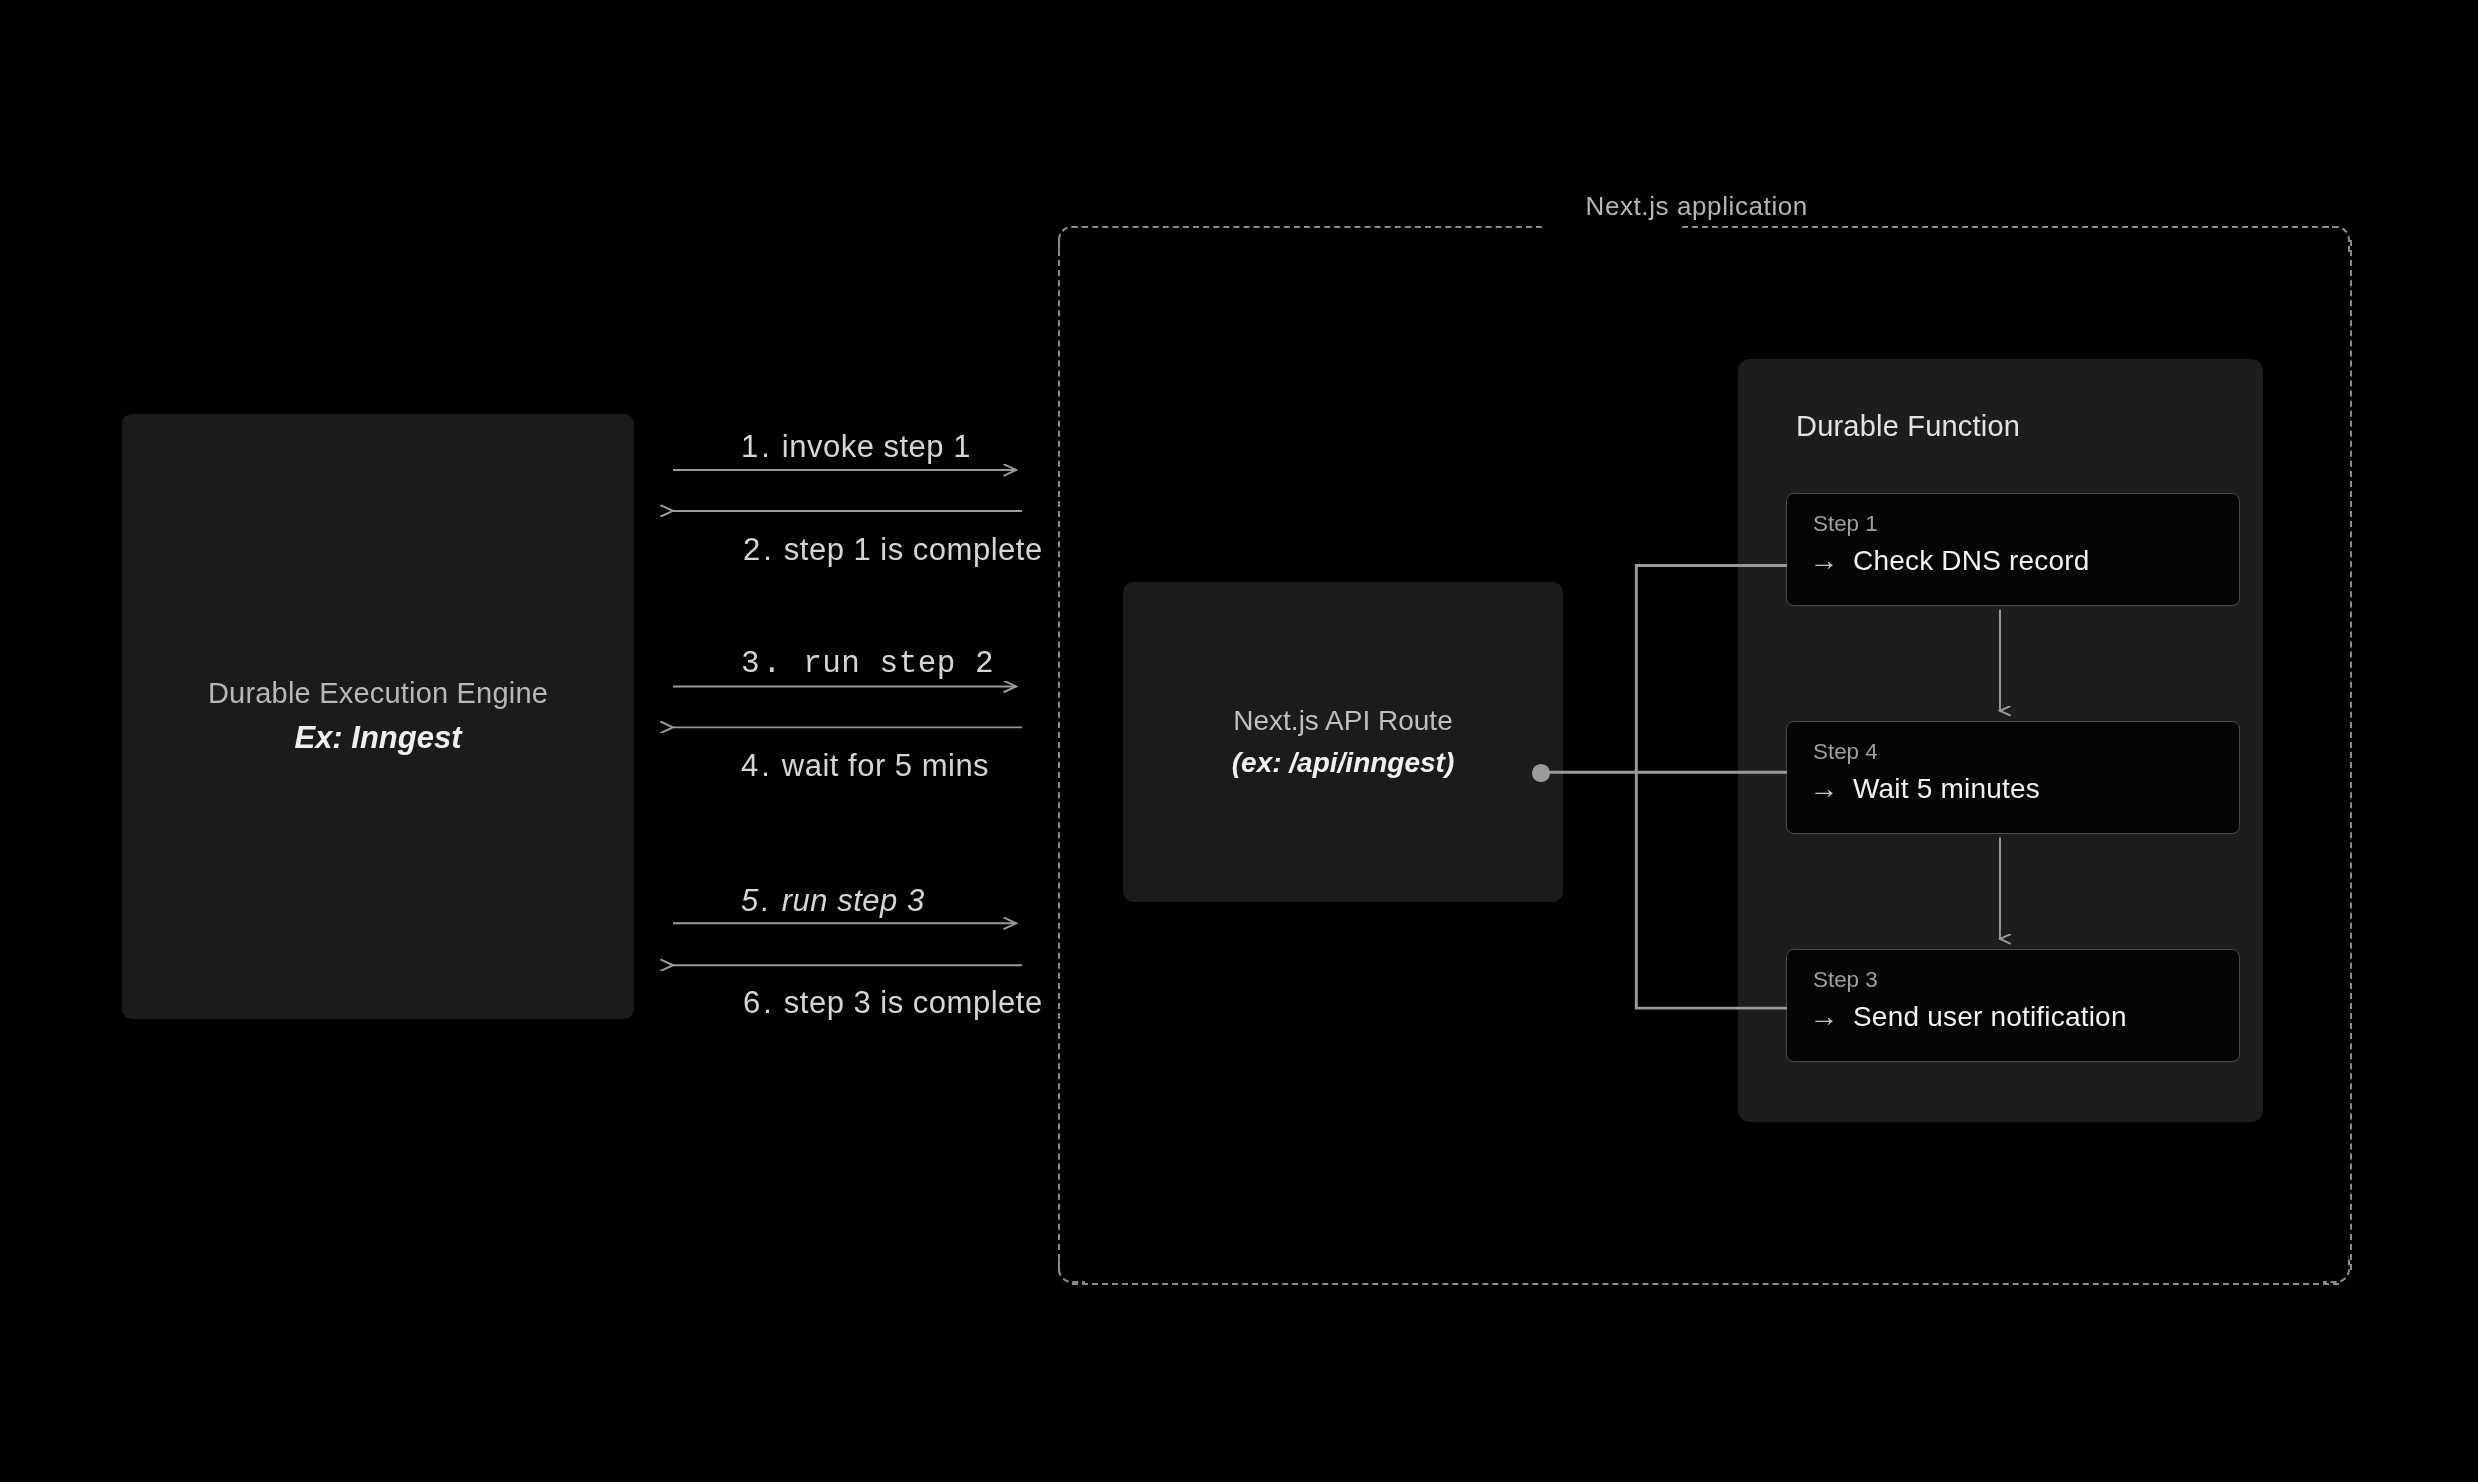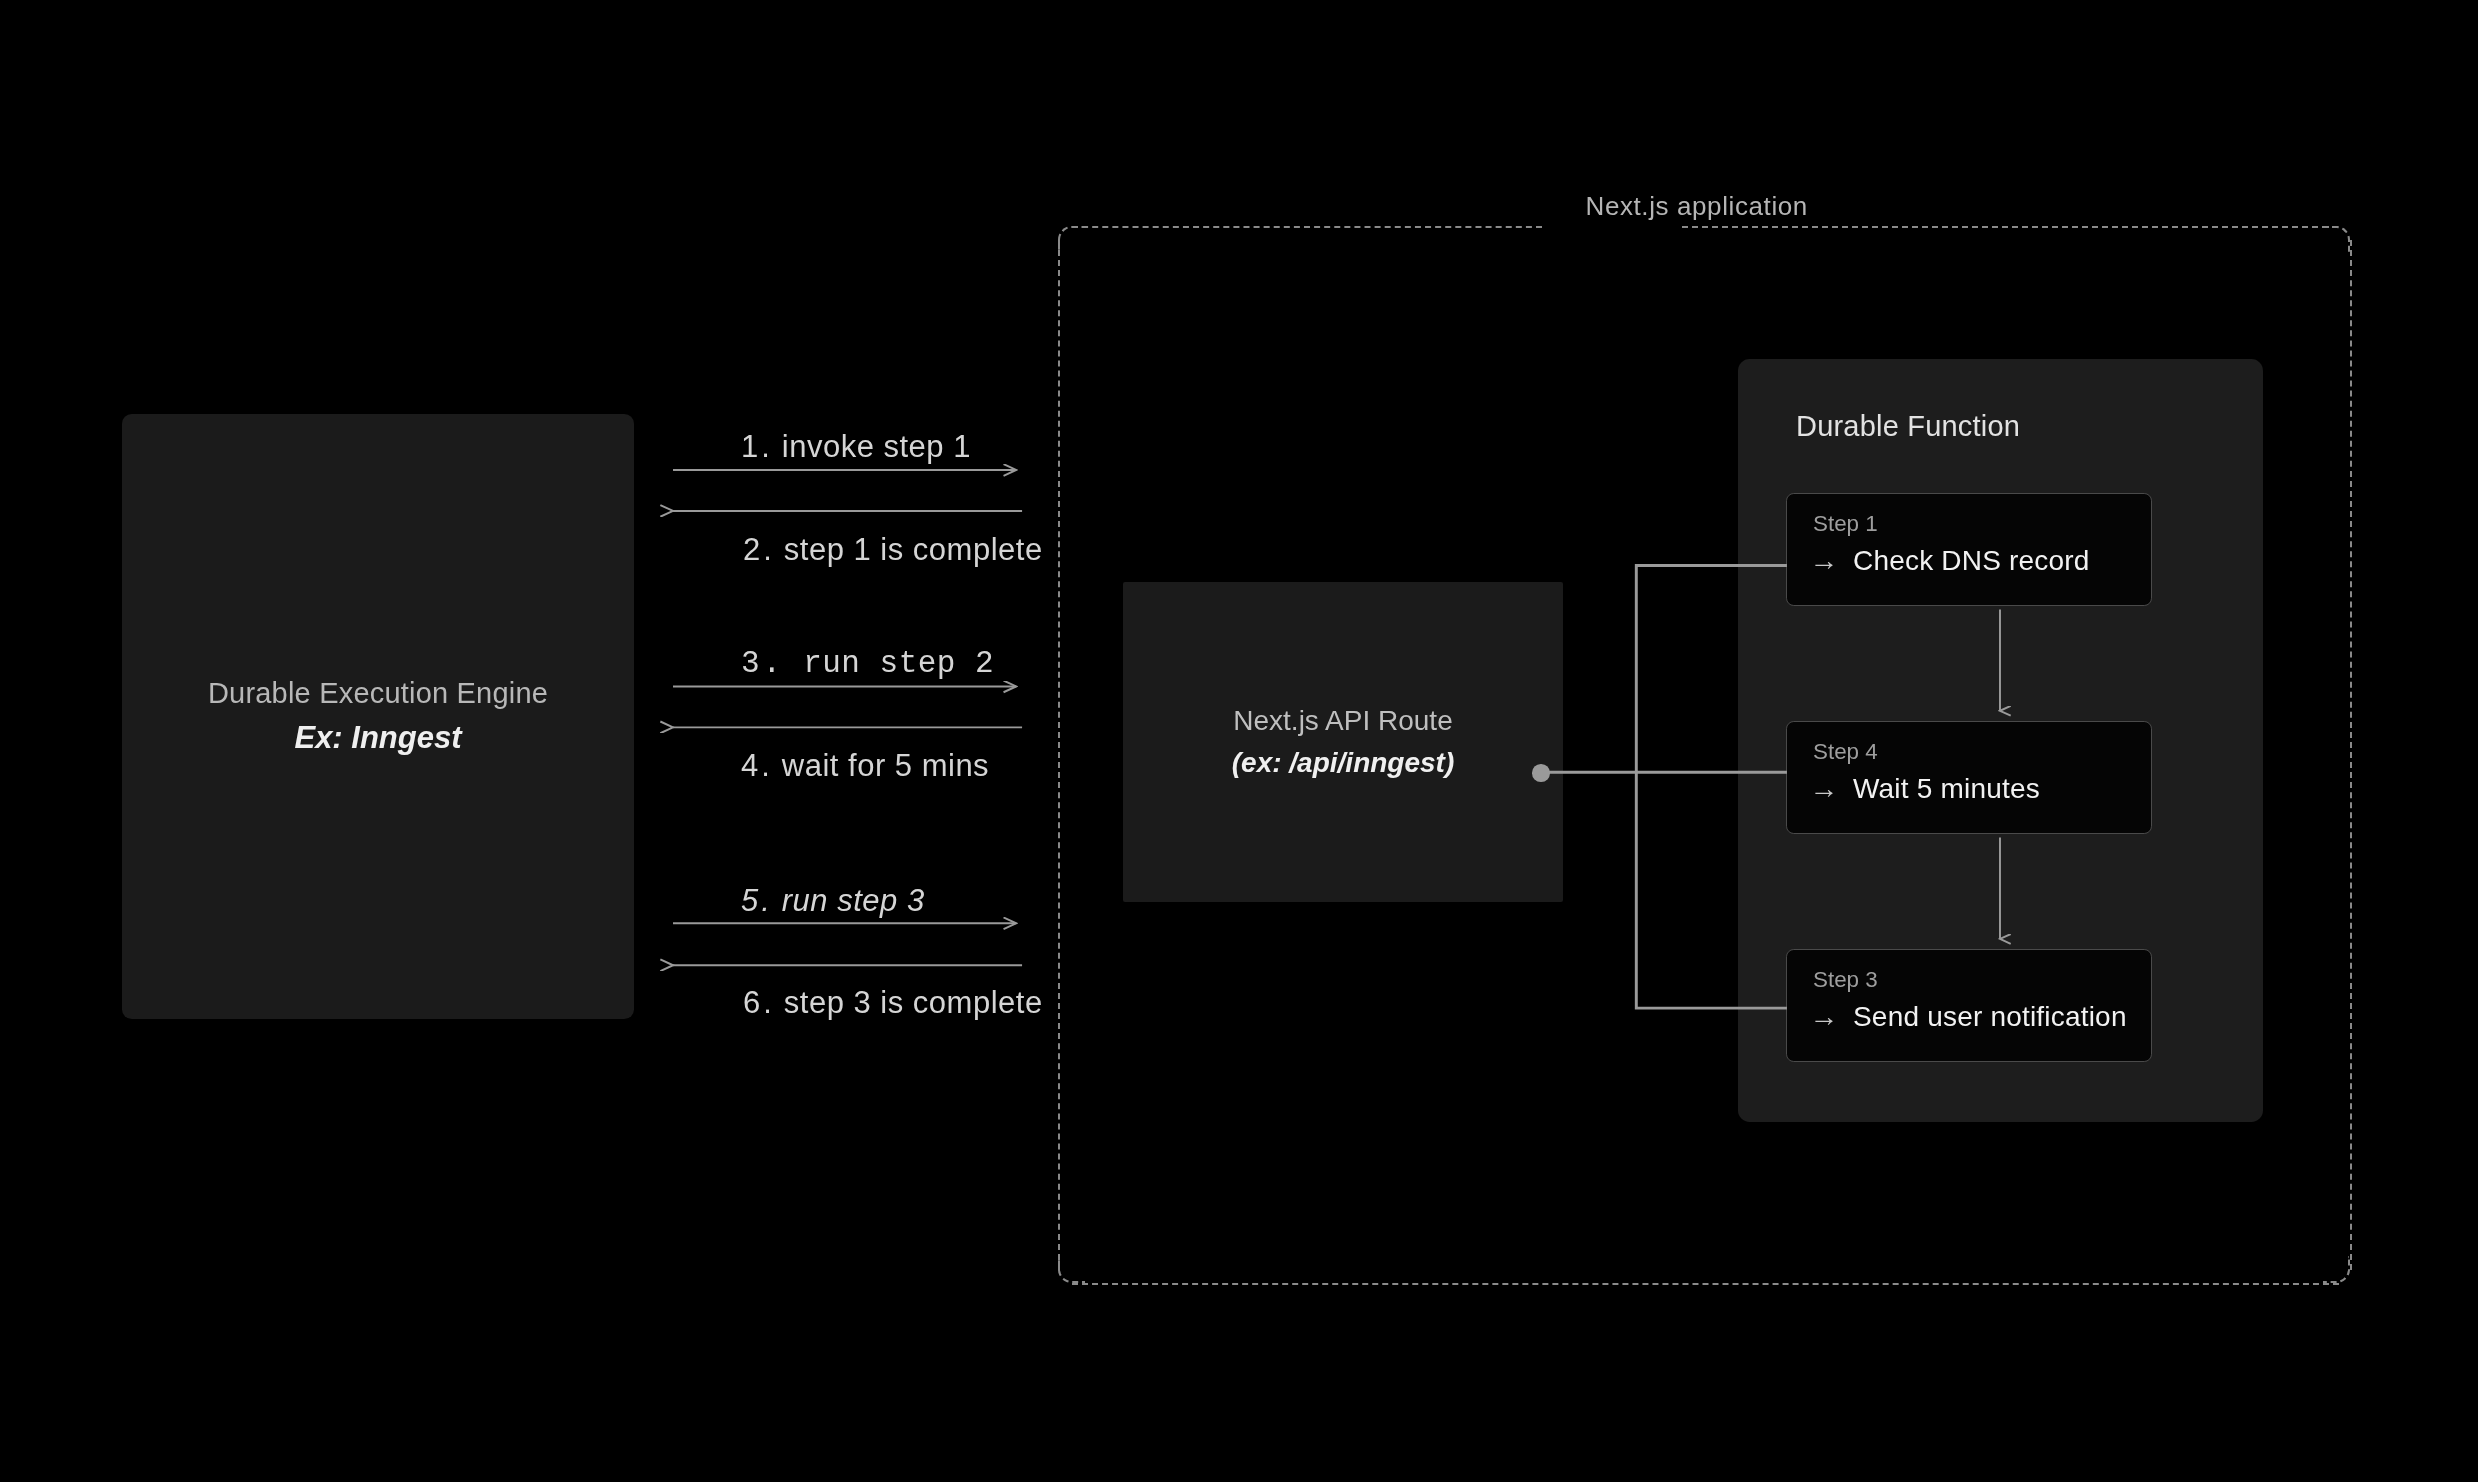--- a/index.html
+++ b/index.html
@@ -86,21 +86,21 @@
   }
 
   
   .api-box {
     position: absolute;
     left: 1123px;
     top: 582px;
     width: 440px;
     height: 320px;
     background: #1b1b1b;
-    border-radius: 2px;
+    border-radius: 10px;
     display: flex;
     flex-direction: column;
     align-items: center;
     justify-content: center;
   }
   .api-title {
     font-size: 28px;
     color: #bfbfbf;
     line-height: 1.5;
     white-space: nowrap;
@@ -138,21 +138,21 @@
     left: 1796px;
     top: 410px;
     font-size: 29px;
     color: #e2e2e2;
     letter-spacing: 0.2px;
     white-space: nowrap;
   }
   .step-card {
     position: absolute;
     left: 1786px;
-    width: 366px;
+    width: 454px;
     height: 113px;
     background: #050505;
     border: 1px solid #4a4a4a;
     border-radius: 7.8px;
   }
   .step-card.s1 { top: 493px; }
   .step-card.s2 { top: 721px; }
   .step-card.s3 { top: 949px; }
   .step-kicker {
     position: absolute;

